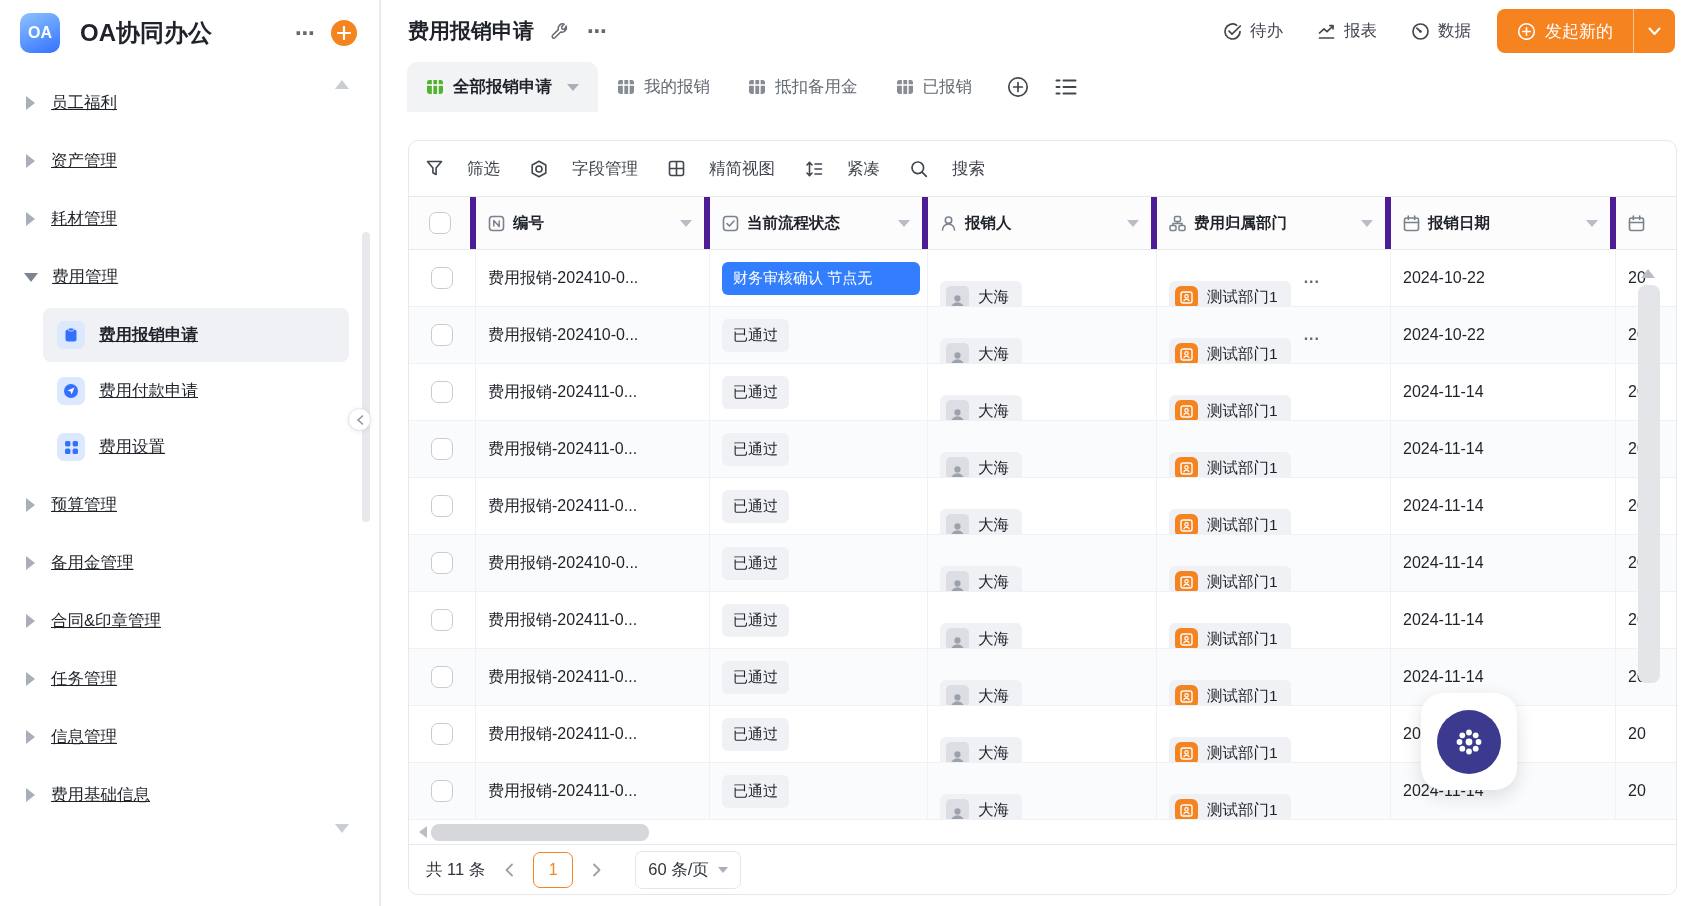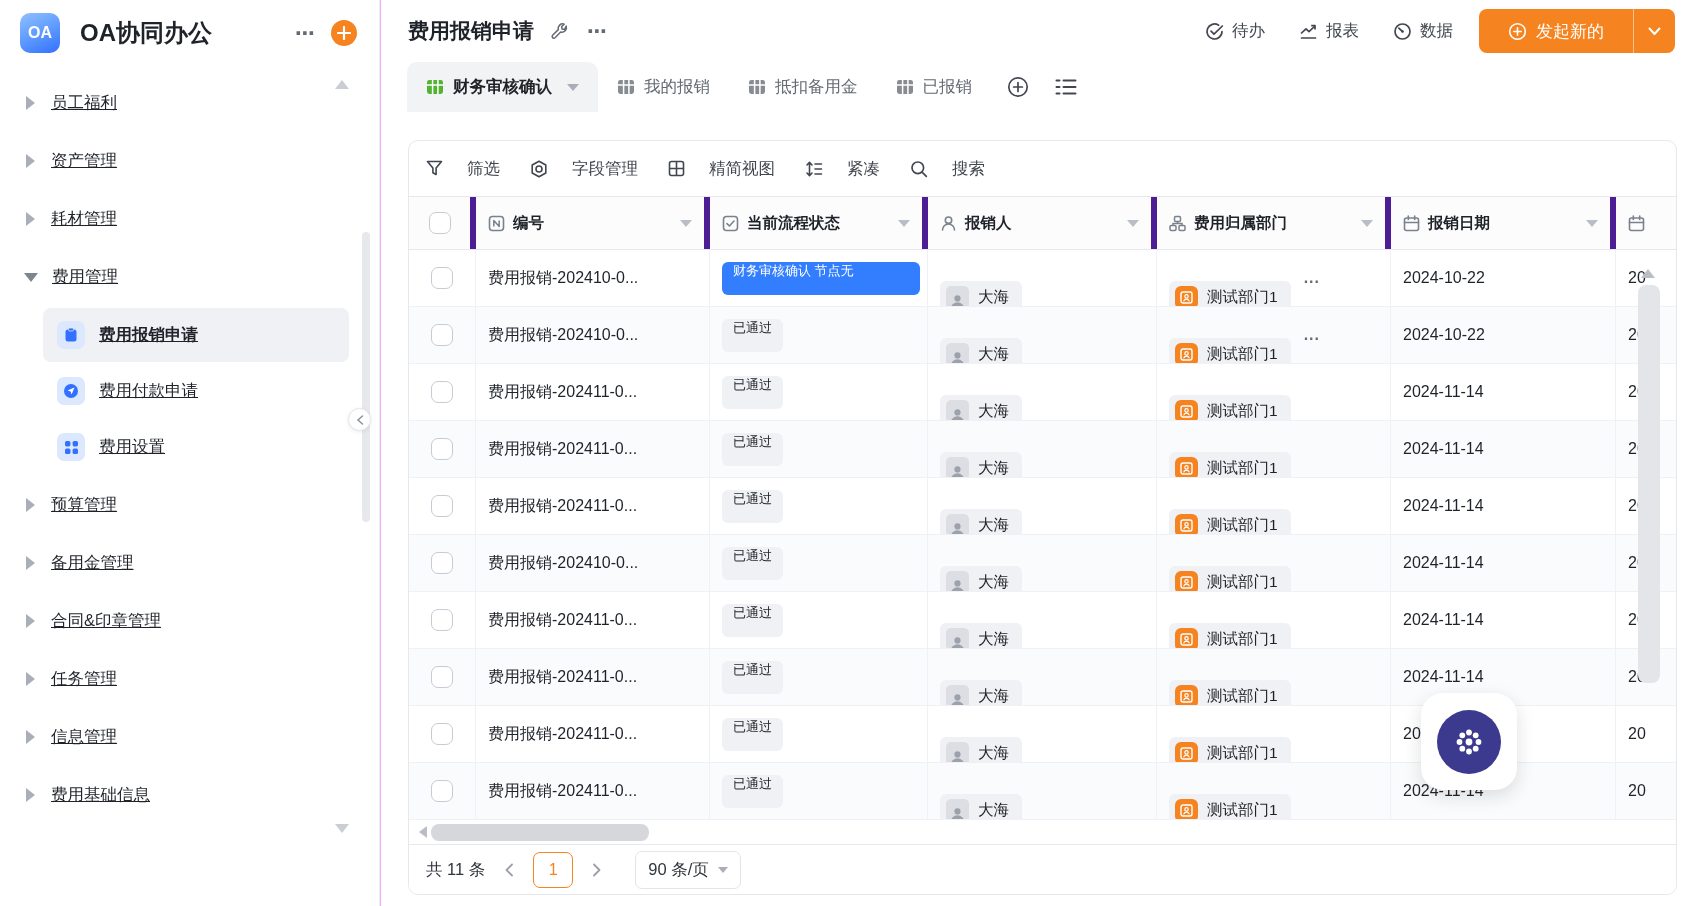--- a/index.html
+++ b/index.html
@@ -1,21 +1,21 @@
 <!DOCTYPE html>
 <html><head>
 <meta charset="utf-8">
 <style>
   * { box-sizing: border-box; margin: 0; padding: 0; }
   html,body { width:1689px; height:906px; }
   body {
     font-family: "Liberation Sans","DejaVu Sans",sans-serif;
     color:#1F2329; background:#fff; overflow:hidden;
   }
-  .app { position:relative; width:1689px; height:906px; background:#f0abfc; overflow:hidden; }
+  .app { position:relative; width:1689px; height:906px; background:#e5e5e5; overflow:hidden; }
 
   
   .sidebar { position:absolute; left:0; top:0; width:380px; height:906px; background:#fff; border-right:1px solid #ECEEF1; }
   .sb-head { display:flex; align-items:center; height:66px; padding:0 22px 0 20px; }
   .logo { width:40px; height:40px; border-radius:10px; flex:none;
     background:linear-gradient(155deg,#8FC1FF 0%,#5A97FF 55%,#3370FF 100%);
     color:#fff; font-weight:bold; font-size:16px; display:flex; align-items:center; justify-content:center; }
   .sb-title { font-size:24px; font-weight:700; margin-left:20px; flex:1; white-space:nowrap; }
   .sb-dots { color:#646A73; font-size:20px; font-weight:700; margin-right:16px; cursor:pointer; line-height:1; }
   .sb-plus { width:26px; height:26px; border-radius:50%; background:#F5831F; display:flex; align-items:center; justify-content:center; cursor:pointer; flex:none; }
@@ -37,21 +37,21 @@
   
   .main { position:absolute; left:381px; top:0; width:1308px; height:906px; background:#fff; }
   .title-bar { height:62px; display:flex; align-items:center; padding:0 14px 0 27px; }
   .page-title { font-size:21px; font-weight:700; }
   .title-wrench { margin-left:16px; cursor:pointer; display:flex; }
   .title-dots { margin-left:18px; color:#646A73; font-size:20px; font-weight:700; cursor:pointer; line-height:1; }
   .tb-spacer { flex:1; }
   .quick { display:flex; align-items:center; gap:34px; color:#42474F; font-size:16.5px; }
   .quick-item { display:flex; align-items:center; gap:8px; cursor:pointer;justify-content:space-between; }
   .create-btn { display:flex; margin-left:26px; height:44px; border-radius:8px; background:#F5831F; color:#fff; overflow:hidden; cursor:pointer; }
-  .create-main { display:flex; align-items:center; gap:9px; padding:0 29px; font-size:17px; }
+  .create-main { display:flex; align-items:center; gap:9px; padding:0 20px; font-size:17px; }
   .create-caret { width:42px; border-left:1px solid rgba(255,255,255,.5); display:flex; align-items:center; justify-content:center; }
 
   .tab-bar { height:50px; display:flex; align-items:flex-end; padding-left:26px; }
   .tab { height:50px; display:flex; align-items:center; gap:9px; padding:0 19px; color:#646A73; font-size:16.5px; cursor:pointer; white-space:nowrap; }
   .tab.active { background:#F2F3F5; border-radius:10px 10px 0 0; color:#1F2329; font-weight:700; }
   .tab-caret { width:0; height:0; border-left:6px solid transparent; border-right:6px solid transparent; border-top:7px solid #A9AEB8; margin-left:6px; }
   .tab-extras { display:flex; align-items:center; gap:26px; margin-left:16px; height:50px; }
   .tab-extra { display:flex; cursor:pointer; }
 
   .card { position:absolute; left:27px; top:140px; width:1269px; height:755px; background:#fff;
@@ -65,21 +65,21 @@
   .th:last-child { border-right:none; }
   .th .hicon { margin-right:8px; display:flex; flex:none; }
   .th-caret { position:absolute; right:12px; width:0; height:0; border-left:6px solid transparent; border-right:6px solid transparent; border-top:7px solid #B9BDC5; cursor:pointer; }
   .th-check, .td-check { justify-content:center; }
   .checkbox { width:22px; height:22px; border:1.5px solid #C7CBD4; border-radius:7px; background:#fff; cursor:pointer; flex:none; }
 
   .tr { height:57px; border-bottom:1px solid #F0F1F4; background:#fff; }
   .tr:nth-child(even) { background:#FAFBFC; }
   .td { display:flex; align-items:center; padding:0 12px; border-right:1px solid #F0F1F4; overflow:hidden; white-space:nowrap; font-size:16px; }
   .td:last-child { border-right:none; }
-  .status { height:33px; display:inline-flex; padding:0 11px; border-radius:6px; font-size:13px; overflow:hidden; white-space:nowrap; flex:none; max-width:198px; }
+  .status { height:33px; display:inline-flex; align-items:center; padding:0 11px; border-radius:6px; font-size:15px; overflow:hidden; white-space:nowrap; flex:none; max-width:198px; }
   .status[data-status="done"] { background:#F0F1F4; color:#1F2329; }
   .status[data-status="processing"] { background:#337EFF; color:#fff; width:198px; }
   .chip { height:33px; display:inline-flex; align-items:center; gap:9px; padding:0 13px 0 6px; border-radius:6px; background:#F0F1F4; font-size:15.5px; flex:none; overflow:hidden;margin-top:38px; }
   .avatar { width:23px; height:23px; border-radius:5px; background:#DCDEE3; display:flex; align-items:flex-end; justify-content:center; overflow:hidden; flex:none; }
   .dept-ic { width:23px; height:23px; border-radius:6px; background:#F5831F; display:flex; align-items:center; justify-content:center; flex:none; }
   .more-dots { margin-left:13px; color:#646A73; font-weight:700; letter-spacing:1px; }
 
   .vscroll-up { position:absolute; right:21px; top:128px; width:0; height:0; border-left:7px solid transparent; border-right:7px solid transparent; border-bottom:9px solid #B9BDC5; }
   .vscroll { position:absolute; right:16px; top:144px; width:22px; height:398px; background:#E4E5E9; border-radius:8px; cursor:pointer; }
   .hscroll { position:absolute; left:0; top:679px; width:100%; height:26px; }
@@ -252,21 +252,21 @@
         </div>
       </div>
     </div>
 
     <div class="tab-bar">
       <div class="tab active">
         <svg width="18" height="18" viewBox="0 0 18 18">
             <rect x="1" y="2" width="16" height="14" rx="2.4" fill="#52B332"></rect>
             <path d="M1 7h16M6.6 2v14M11.9 2v14" stroke="#fff" stroke-width="1.5"></path>
           </svg>
-        <span>财务审核确认</span>
+        <span>全部报销申请</span>
         <span class="tab-caret"></span>
       </div>
       <div class="tab">
         <svg width="18" height="18" viewBox="0 0 18 18">
             <rect x="1" y="2" width="16" height="14" rx="2.4" fill="#878C93"></rect>
             <path d="M1 7h16M6.6 2v14M11.9 2v14" stroke="#fff" stroke-width="1.5"></path>
           </svg>
         <span>我的报销</span>
       </div>
       <div class="tab">
@@ -852,21 +852,21 @@
               <path d="M8 1.5 2.5 7 8 12.5" fill="none" stroke="#9BA0A8" stroke-width="1.8" stroke-linecap="round" stroke-linejoin="round"></path>
             </svg>
         </span>
         <span class="pg-current">1</span>
         <span class="pg-chev">
           <svg width="10" height="14" viewBox="0 0 10 14">
               <path d="M2 1.5 7.5 7 2 12.5" fill="none" stroke="#9BA0A8" stroke-width="1.8" stroke-linecap="round" stroke-linejoin="round"></path>
             </svg>
         </span>
         <span class="pg-size">
-          <span>90 条/页</span>
+          <span>60 条/页</span>
           <span class="pg-size-caret"></span>
         </span>
       </div>
     </section>
   </main>
 
   <div class="float-card">
     <div class="float-btn">
       <svg width="34" height="34" viewBox="-17 -17 34 34">
         <g fill="#fff">

